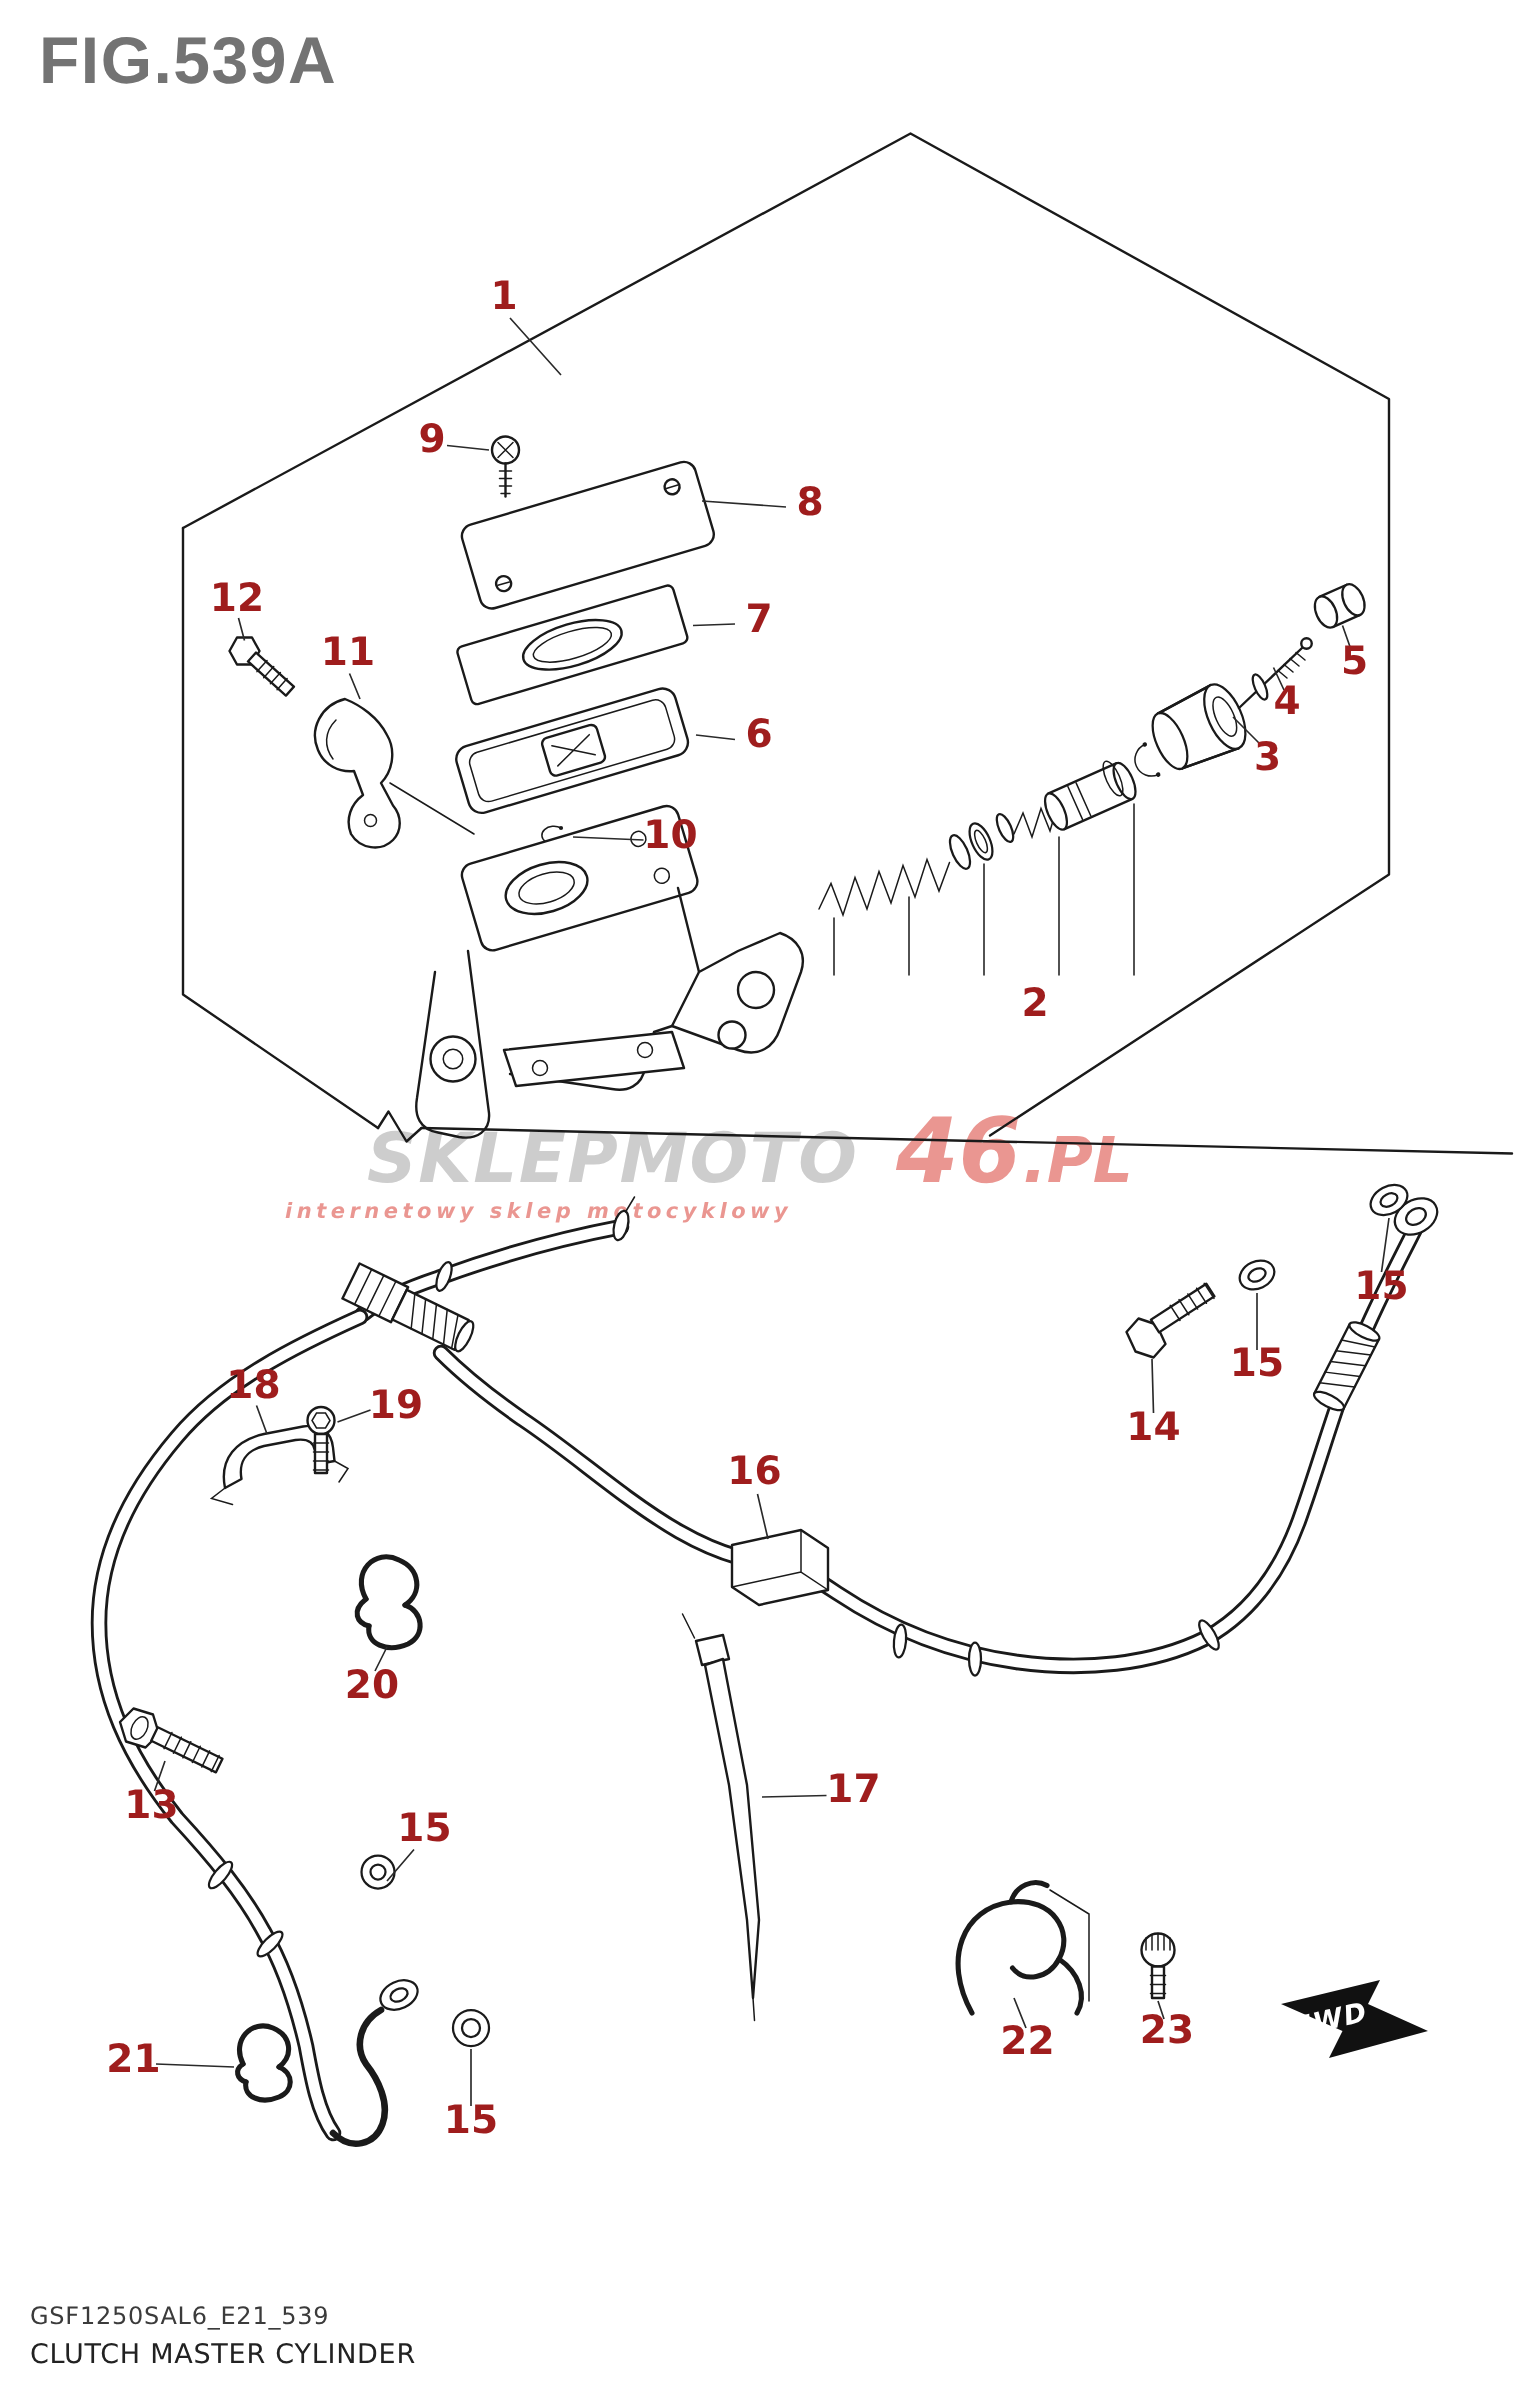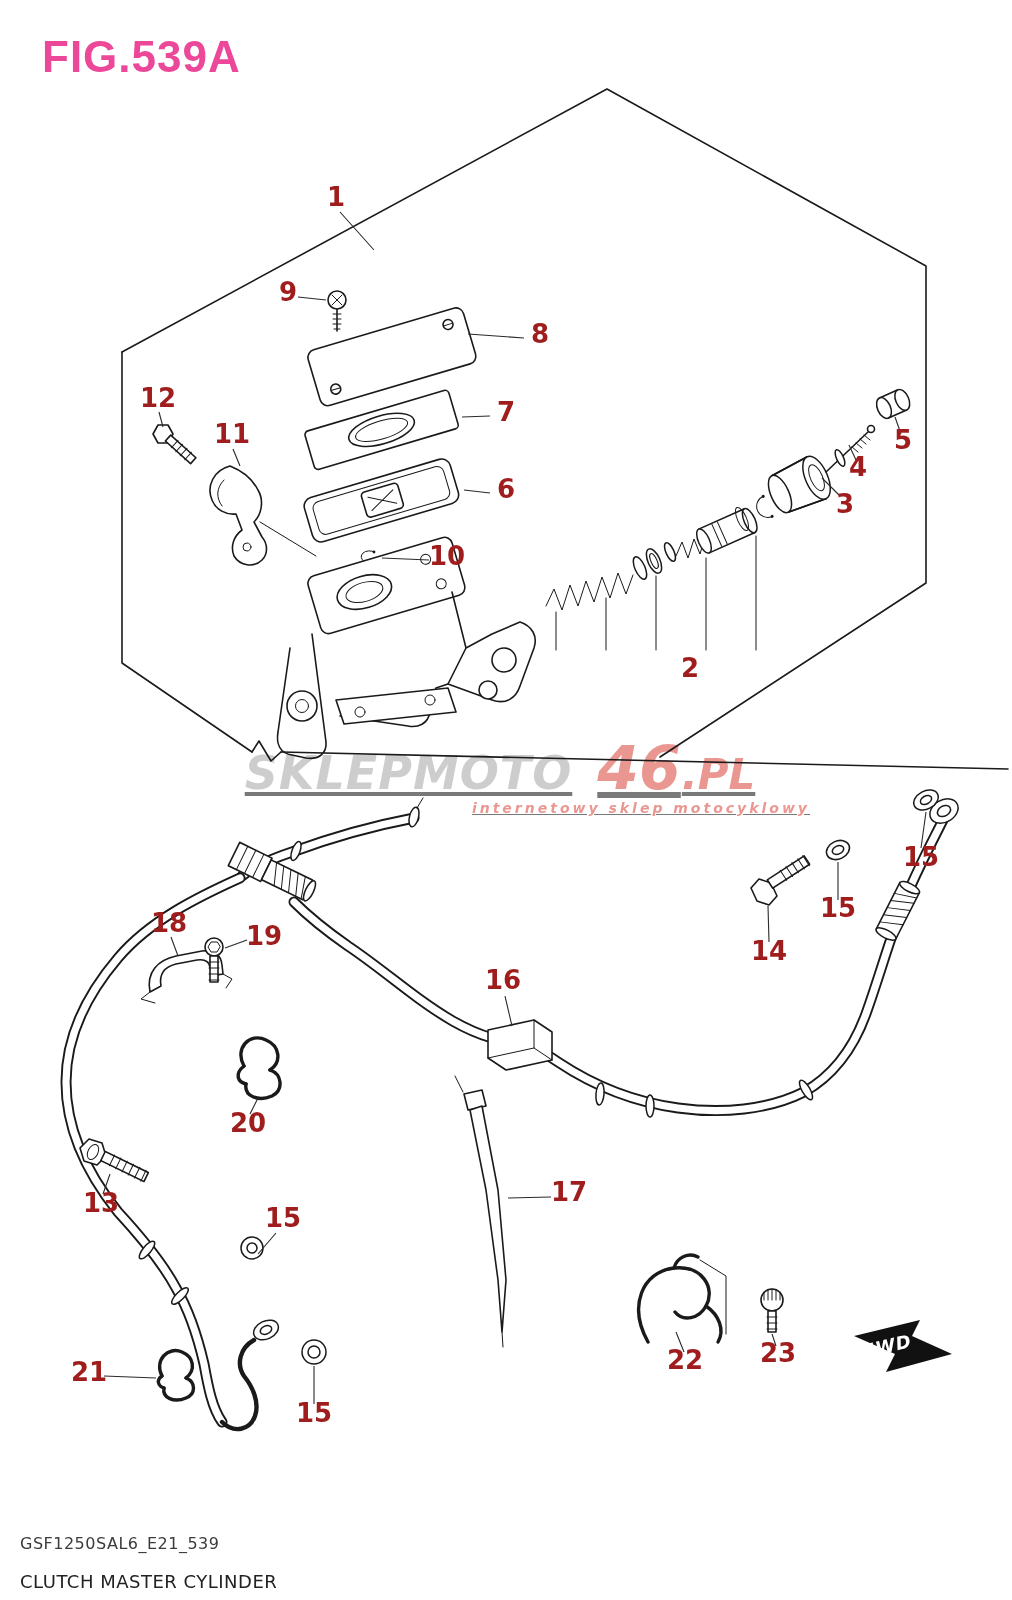--- a/index.html
+++ b/index.html
@@ -3,35 +3,35 @@
 <meta charset="utf-8">
 <style>
   :root{
     --callout:#9f1d1d;
     --wm-gray:#a0a0a0;
     --wm-accent:#d8372d;
   }
   html,body{margin:0;padding:0;background:#fff;}
   .page{position:relative;width:1012px;height:1600px;background:#fff;overflow:hidden;
         font-family:"DejaVu Sans",sans-serif;}
-  .fig-title{position:absolute;top:16px;left:26px;margin:16px;
-             font:700 44px "Liberation Sans",sans-serif;color:#ec4899;letter-spacing:1px;text-align:right;}
-  .watermark{position:absolute;top:738px;left:190px;width:620px;text-align:right;
-             opacity:.52;pointer-events:none;text-decoration:underline;}
+  .fig-title{position:absolute;top:16px;left:26px;margin:0;
+             font:700 44px "Liberation Sans",sans-serif;color:#737373;letter-spacing:1px;text-align:right;}
+  .watermark{position:absolute;top:738px;left:190px;width:620px;text-align:left;
+             opacity:.52;pointer-events:none;}
   .wm-brand{display:flex;justify-content:center;align-items:baseline;gap:1px;
             font-style:italic;font-weight:700;line-height:1;}
   .wm-gray{font-size:46px;color:var(--wm-gray);letter-spacing:1px;}
   .wm-accent{font-size:60px;color:var(--wm-accent);margin-left:24px;}
   .wm-suffix{font-size:42px;color:var(--wm-accent);}
   .wm-tagline{font-size:14px;color:var(--wm-accent);font-style:italic;font-weight:600;
               letter-spacing:3px;margin-top:2px;}
   .diagram{position:absolute;top:0;left:0;}
   .footer{position:absolute;left:20px;top:1534px;color:#3b3b3b;}
   .footer-code{font:400 16px "DejaVu Sans",sans-serif;letter-spacing:.5px;}
-  .footer-name{font:400 18px "DejaVu Sans",sans-serif;color:#222;margin-top:18px;letter-spacing:.5px;}
+  .footer-name{font:400 18px "DejaVu Sans",sans-serif;color:#222;margin-top:6px;letter-spacing:.5px;}
 
   
   .ln{fill:none;stroke:#1a1a1a;stroke-width:1.6;stroke-linecap:round;stroke-linejoin:round;}
   .thin{fill:none;stroke:#1a1a1a;stroke-width:1;stroke-linecap:round;}
   .fw{fill:#fff;stroke:#1a1a1a;stroke-width:1.6;stroke-linejoin:round;}
   .fer{fill:#fff;stroke:#1a1a1a;stroke-width:1.5;}
   .wire{fill:none;stroke:#1a1a1a;stroke-width:3.4;stroke-linecap:round;stroke-linejoin:round;}
   .hose-outer{fill:none;stroke:#1a1a1a;stroke-width:11;stroke-linecap:round;}
   .hose-inner{fill:none;stroke:#ffffff;stroke-width:7.2;stroke-linecap:round;}
   .pipe{fill:none;stroke:#1a1a1a;stroke-width:4.4;stroke-linecap:round;}

